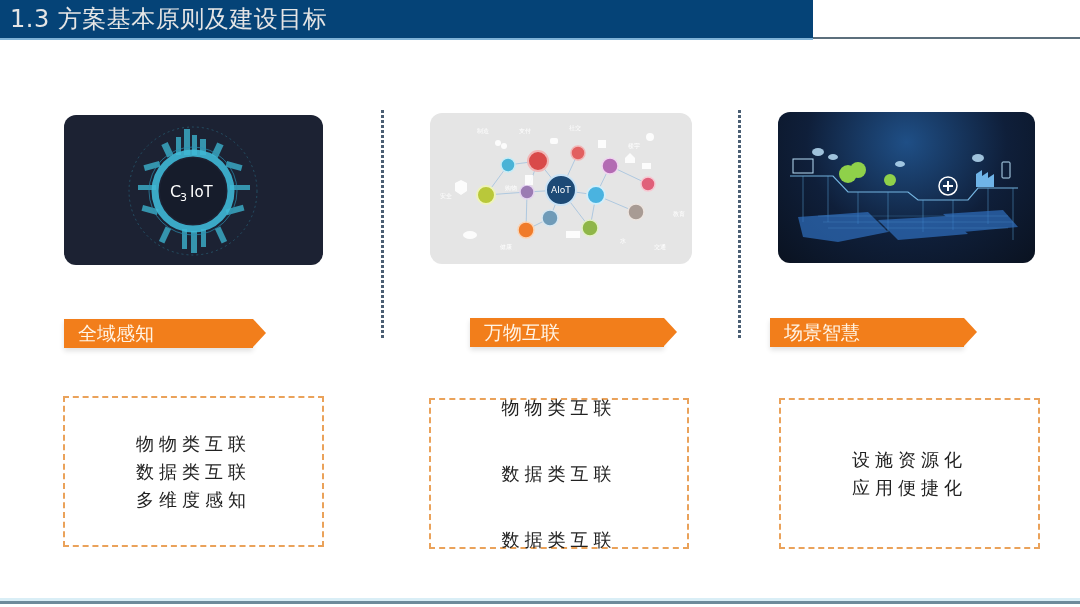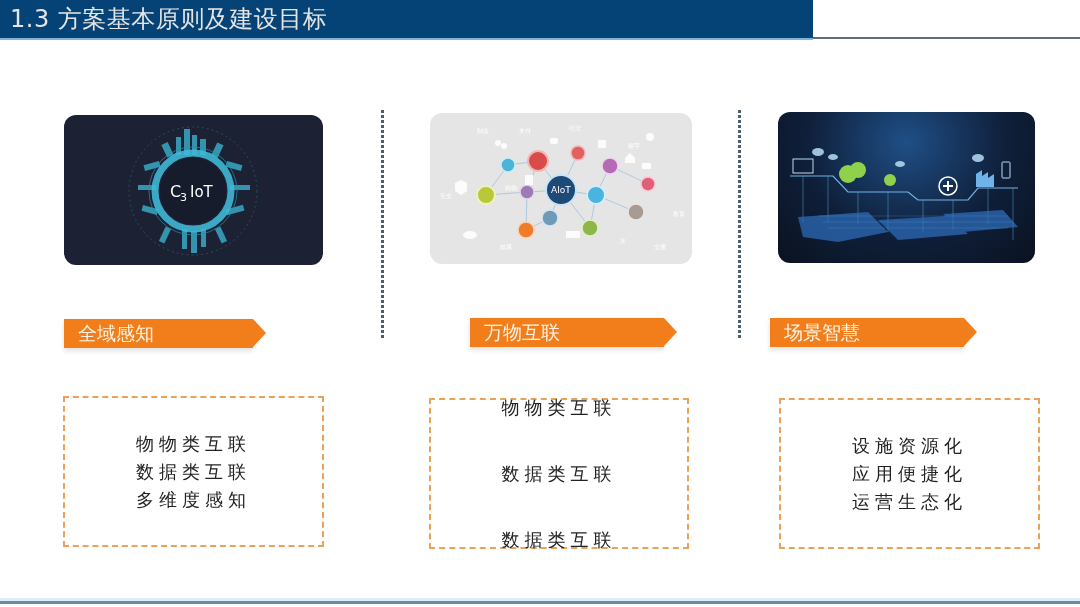--- a/index.html
+++ b/index.html
@@ -214,18 +214,17 @@
     <div class="line">多维度感知</div>
   </div>
   <div class="box" style="left:429px; top:398px; width:260px; height:151px;gap:38px;">
     <div class="line">物物类互联</div>
     <div class="line">数据类互联</div>
     <div class="line">数据类互联</div>
   </div>
   <div class="box" style="left:779px; top:398px; width:261px; height:151px;">
     <div class="line">设施资源化</div>
     <div class="line">应用便捷化</div>
-    <div class="line">运营生态化</div>
   </div>
 
   <div class="bottom-glow"></div>
   <div class="bottom-rule"></div>
 </div>
 
 </body></html>

